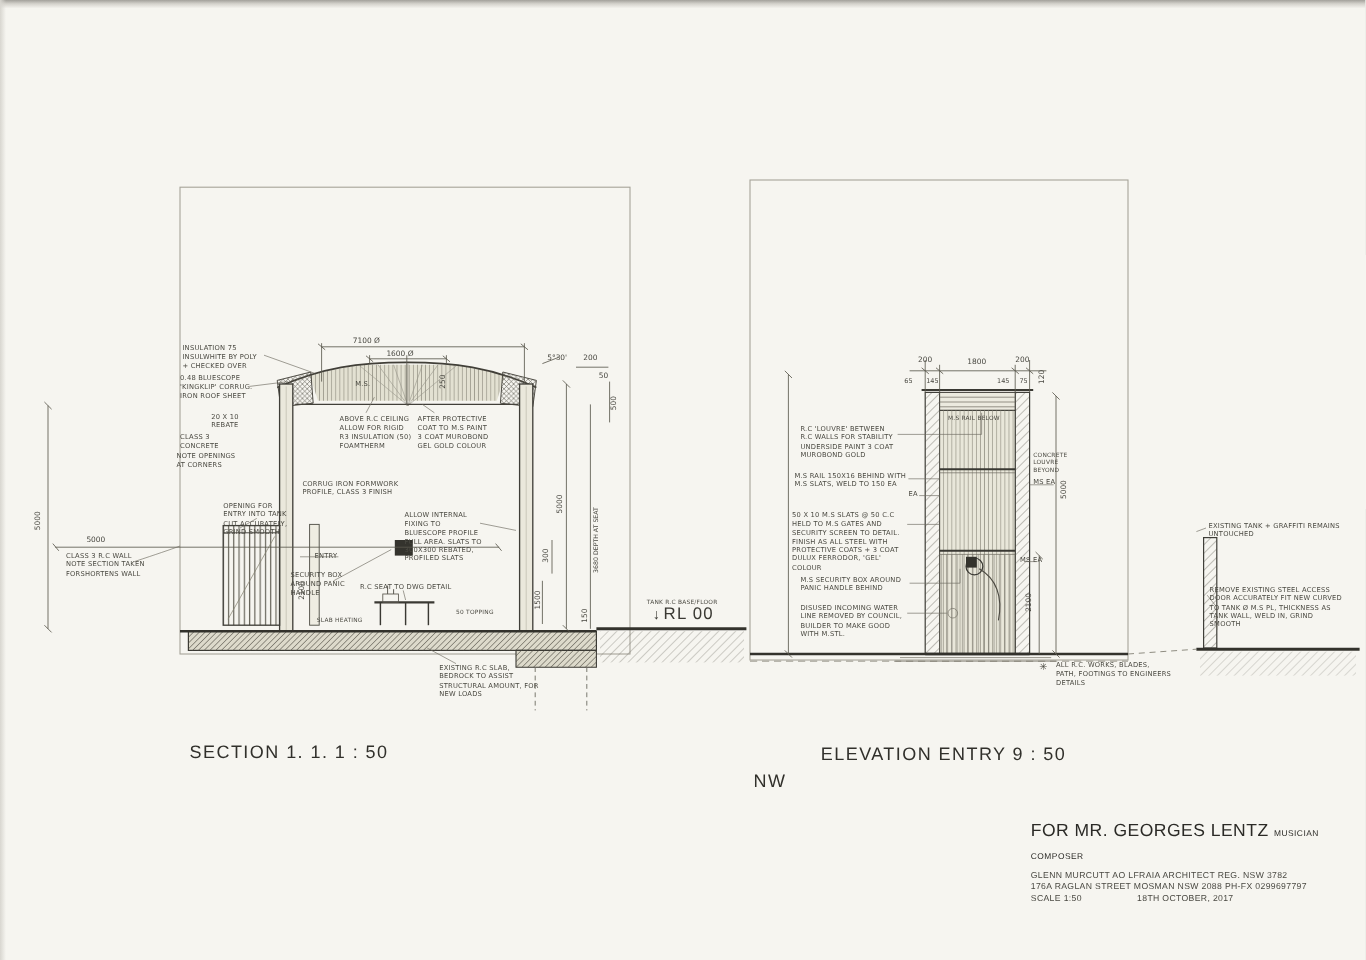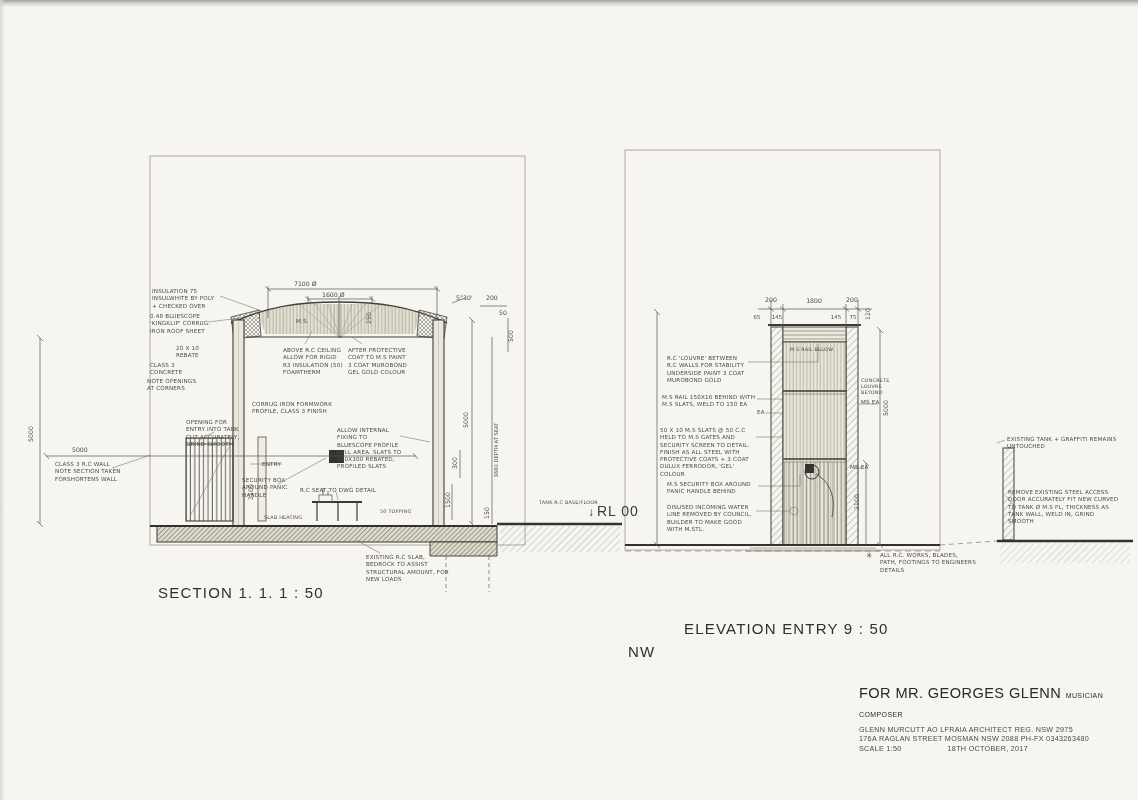--- a/index.html
+++ b/index.html
@@ -8,21 +8,21 @@
   .scan-edge-top{position:absolute;left:0;top:0;width:1138px;height:7px;
         background:linear-gradient(180deg,#a3a19b 0%,#d4d2cc 45%,rgba(246,245,240,0) 100%);}
   .scan-edge-left{position:absolute;left:0;top:0;width:5px;height:800px;
         background:linear-gradient(90deg,#d8d6d0 0%,rgba(246,245,240,0) 100%);}
   svg{position:absolute;left:0;top:0;}
   svg text{font-family:"DejaVu Sans",sans-serif;fill:#4a4942;}
   .note{position:absolute;font:5.6px/1.3 "DejaVu Sans",sans-serif;color:#4c4b43;
         letter-spacing:.2px;text-transform:uppercase;}
   .note-xs{font-size:4.9px;line-height:1.25;}
   .drawing-label{position:absolute;font-size:15px;letter-spacing:1.2px;color:#31302b;}
-  .rl-mark{position:absolute;left:544px;top:503px;font-size:14px;color:#3a3933;letter-spacing:1px;margin-left:44px;}
+  .rl-mark{position:absolute;left:544px;top:503px;font-size:14px;color:#3a3933;letter-spacing:1px;}
   .rl-mark .arr{font-size:12px;margin-right:2px;}
   .titleblock{position:absolute;left:859px;top:672px;width:270px;}
   .sheet-no{font-size:18px;letter-spacing:2px;color:#2e2d28;}
   .sheet-no sup{font-size:10px;letter-spacing:0;}
   .tb-title{margin-top:13px;font-size:14.6px;line-height:17px;letter-spacing:.4px;color:#2b2a26;}
   .tb-suffix{font-size:7px;letter-spacing:.4px;}
   .tb-credit{margin-top:3px;font-size:7.2px;line-height:8.8px;letter-spacing:.3px;color:#4a4942;}
   .tb-row{display:flex;gap:46px;font-size:7.2px;letter-spacing:.3px;color:#4a4942;margin-top:1px;}
 </style>
 </head>
@@ -254,33 +254,33 @@
   <div class="note" style="left:667px;top:504px;width:92px">DISUSED INCOMING WATER LINE REMOVED BY COUNCIL, BUILDER TO MAKE GOOD WITH M.STL.</div>
   <div class="note note-xs" style="left:790px;top:346px;width:54px">M.S RAIL BELOW</div>
   <div class="note note-xs" style="left:861px;top:377px;width:42px">CONCRETE LOUVRE BEYOND</div>
   <div class="note" style="left:861px;top:399px;width:30px">MS EA</div>
   <div class="note" style="left:850px;top:464px;width:30px">MS EA</div>
   <div class="note" style="left:1007px;top:436px;width:112px">EXISTING TANK + GRAFFITI REMAINS UNTOUCHED</div>
   <div class="note" style="left:1008px;top:489px;width:114px">REMOVE EXISTING STEEL ACCESS DOOR ACCURATELY FIT NEW CURVED TO TANK Ø M.S PL, THICKNESS AS TANK WALL, WELD IN, GRIND SMOOTH</div>
   <div class="note" style="left:866px;top:551px;width:12px;font-size:8px">✳</div>
   <div class="note" style="left:880px;top:552px;width:96px">ALL R.C. WORKS, BLADES, PATH, FOOTINGS TO ENGINEERS DETAILS</div>
 
-  <div class="drawing-label" style="left:158px;top:584px">SECTION 1. 1. 1 : 50</div>
+  <div class="drawing-label" style="left:158px;top:619px">SECTION 1. 1. 1 : 50</div>
   <div class="drawing-label" style="left:628px;top:643px">NW</div>
   <div class="drawing-label" style="left:684px;top:620px">ELEVATION ENTRY 9 : 50</div>
 
   <div class="titleblock">
     <div class="tb-title">
       <div>
-        <span>FOR MR. GEORGES GLENN</span>
+        <span>FOR MR. GEORGES LENTZ</span>
         <span class="tb-suffix">MUSICIAN COMPOSER</span>
       </div>
     </div>
     <div class="tb-credit">
-      <div>GLENN MURCUTT AO LFRAIA ARCHITECT  REG. NSW 2975</div>
-      <div>176A RAGLAN STREET MOSMAN NSW 2088  PH-FX 0343263480</div>
+      <div>GLENN MURCUTT AO LFRAIA ARCHITECT  REG. NSW 3782</div>
+      <div>176A RAGLAN STREET MOSMAN NSW 2088  PH-FX 0299697797</div>
       <div class="tb-row">
         <span>SCALE 1:50</span>
         <span>18TH OCTOBER, 2017</span>
       </div>
     </div>
   </div>
 </div>
 
 </body></html>

